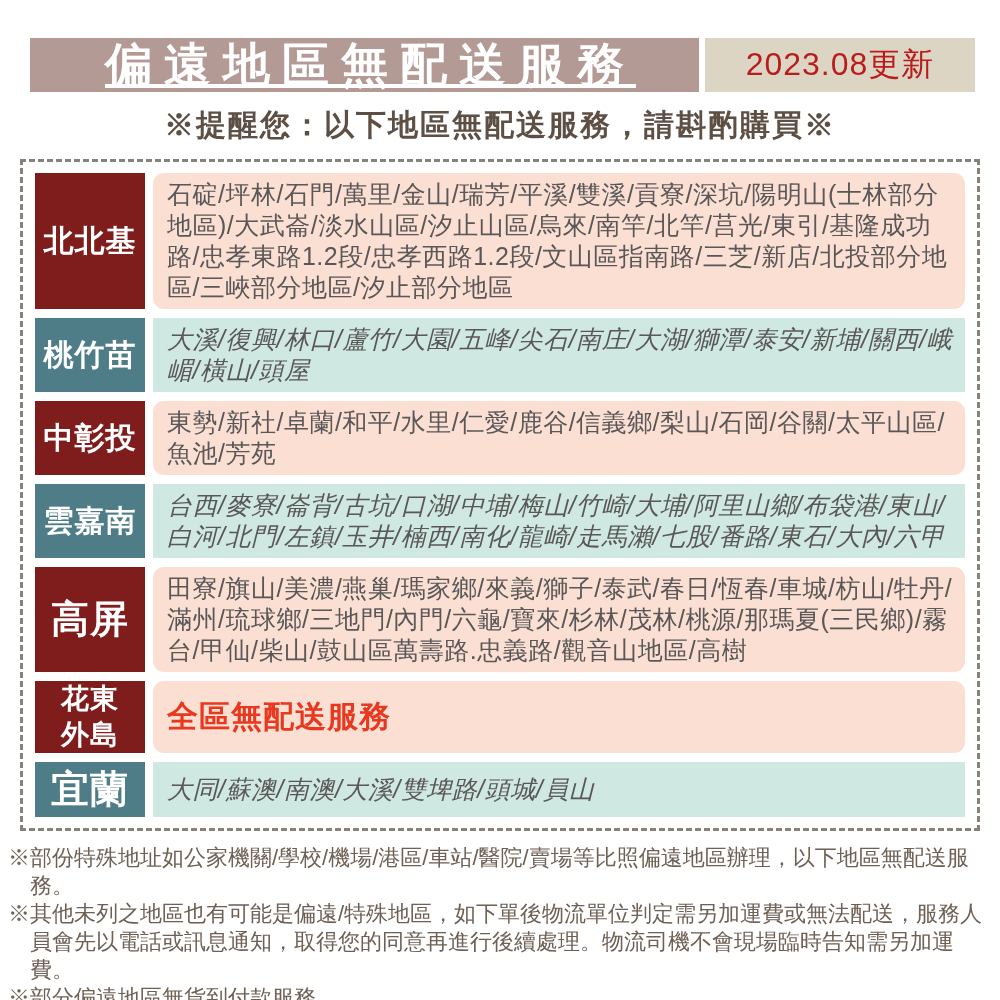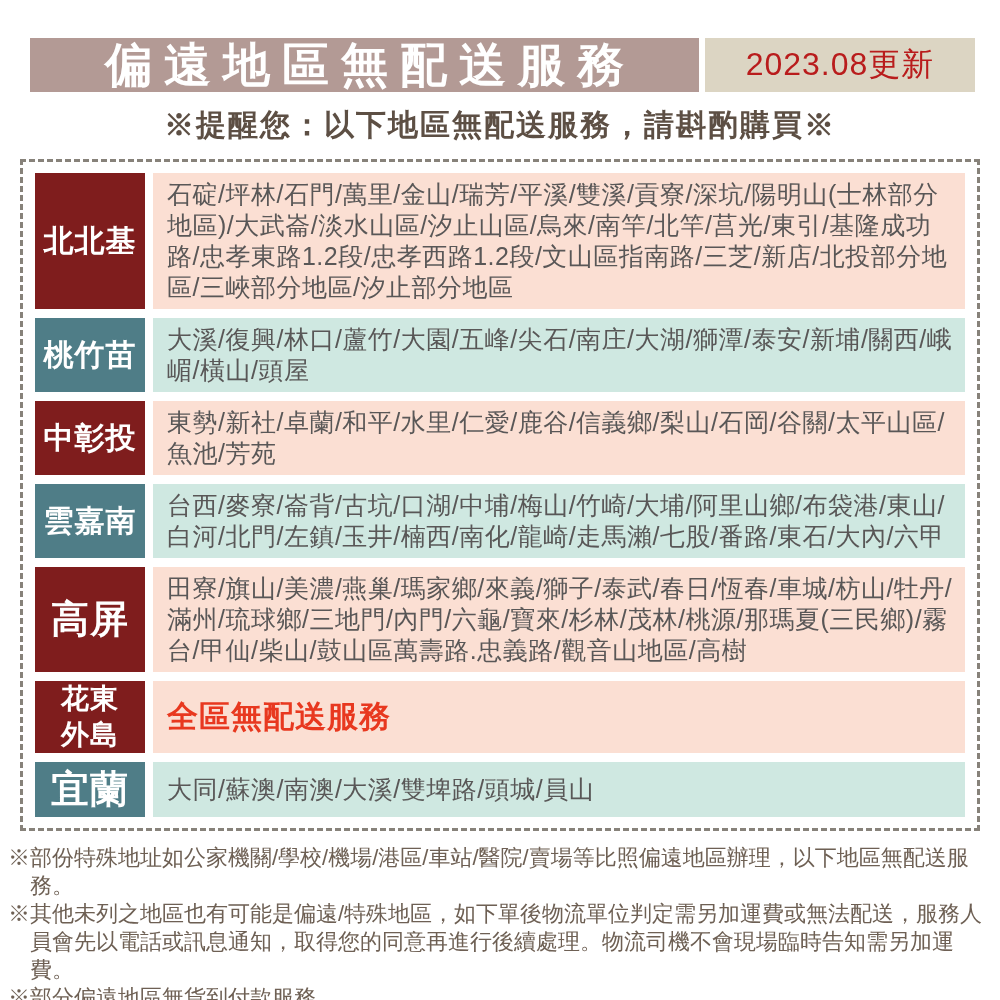--- a/index.html
+++ b/index.html
@@ -12,21 +12,21 @@
 
   
   .header-row {
     display: flex; gap: 6px;
     margin: 38px 25px 0 30px; height: 54px;
   }
   .title-bar {
     flex: 1; background: #b39a95; color: #ffffff;
     display: flex; align-items: center; justify-content: center;
     font-size: 47px; font-weight: bold; letter-spacing: 12px;
-    text-indent: 12px; white-space: nowrap;
+    text-indent: 12px; white-space: nowrap; text-decoration: underline;
   }
   .update-badge {
     width: 270px; background: #dcd5c3; color: #b91c1c;
     display: flex; align-items: center; justify-content: center;
     font-size: 32px; letter-spacing: 1px;
   }
 
   
   .subtitle {
     margin-top: 13px; text-align: center;
@@ -53,22 +53,22 @@
   .region-label.label-lg { font-size: 38px; }
   .region-label.label-2line { font-size: 28px; }
   .region-label.label-2line .label-text { display: inline-block; width: 2.15em; }
   .region-content {
     flex: 1; min-height: 55px;
     display: flex; align-items: center;
     padding: 6px 12px 6px 14px;
     font-size: 25px; line-height: 31px; color: #595757;
     letter-spacing: 0.5px;
   }
-  .scheme-salmon .region-content { background: #fbdfd3; }
-  .scheme-teal   .region-content { background: #cfe8e1; }
+  .scheme-salmon .region-content { background: #fbdfd3; border-radius: 11px; }
+  .scheme-teal   .region-content { background: #cfe8e1; font-style: italic; }
   .region-content.highlight-red {
     color: #e8381f; font-size: 31px; font-weight: bold; letter-spacing: 1px;
   }
 
   
   .notes {
     margin: 13px 7px 0 8px;
     color: #6e6054; font-size: 22px; line-height: 28px;
   }
   .note { padding-left: 1em; text-indent: -1em; letter-spacing: 0px; }

